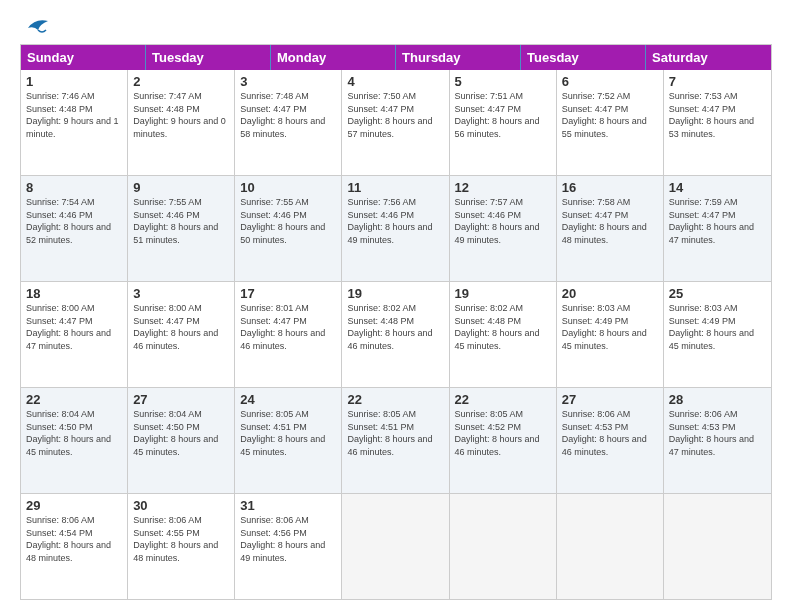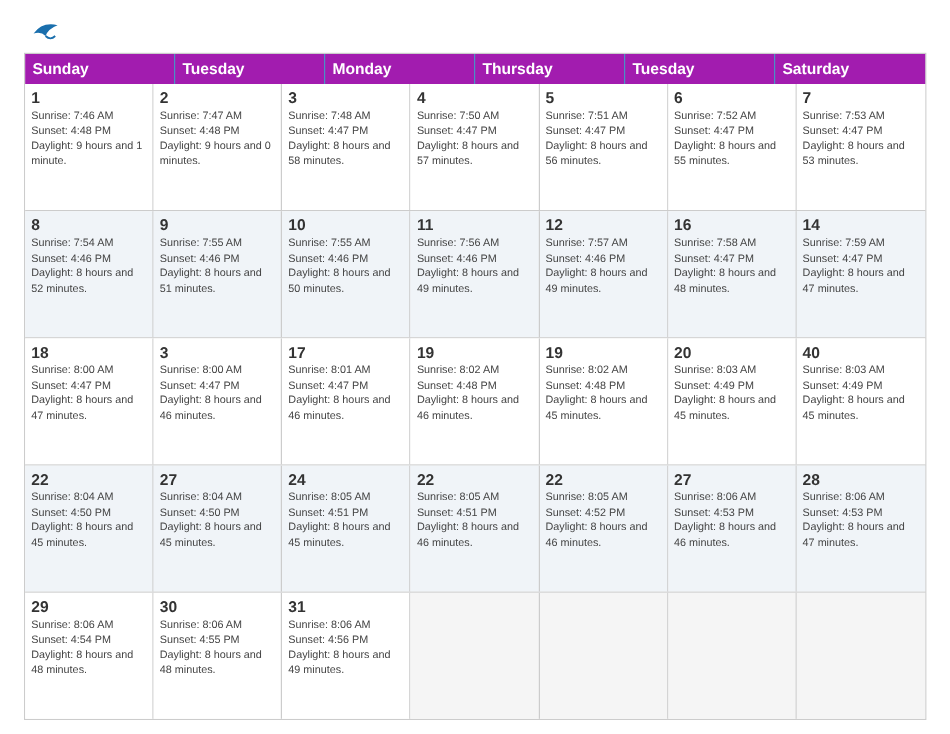--- a/index.html
+++ b/index.html
@@ -210,21 +210,21 @@
       </div>
           <div class="cal-cell">
         <span class="day-num">19</span>
         <span class="cell-text">Sunrise: 8:02 AM<br>Sunset: 4:48 PM<br>Daylight: 8 hours and 45 minutes.</span>
       </div>
           <div class="cal-cell">
         <span class="day-num">20</span>
         <span class="cell-text">Sunrise: 8:03 AM<br>Sunset: 4:49 PM<br>Daylight: 8 hours and 45 minutes.</span>
       </div>
           <div class="cal-cell">
-        <span class="day-num">40</span>
+        <span class="day-num">25</span>
         <span class="cell-text">Sunrise: 8:03 AM<br>Sunset: 4:49 PM<br>Daylight: 8 hours and 45 minutes.</span>
       </div>
         </div>
         <div class="cal-row">
           <div class="cal-cell alt-row">
         <span class="day-num">22</span>
         <span class="cell-text">Sunrise: 8:04 AM<br>Sunset: 4:50 PM<br>Daylight: 8 hours and 45 minutes.</span>
       </div>
           <div class="cal-cell alt-row">
         <span class="day-num">27</span>

